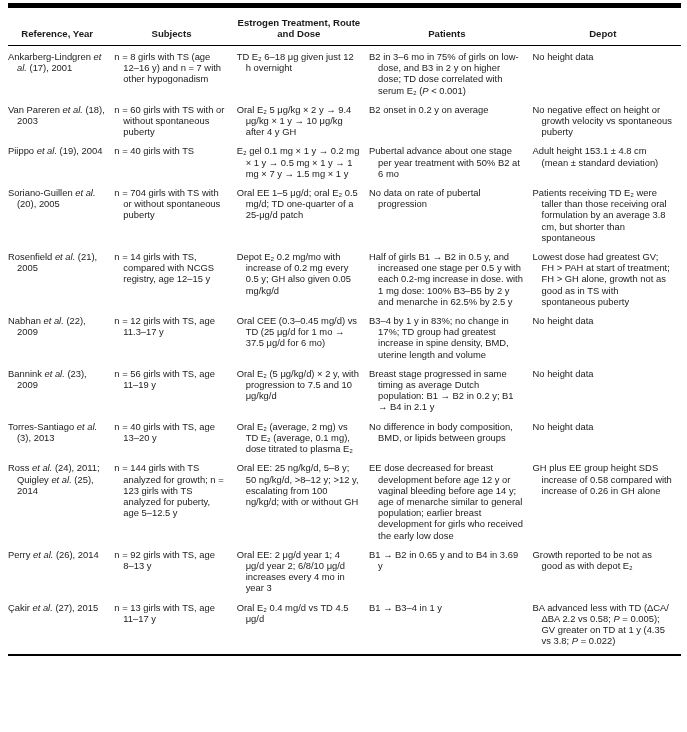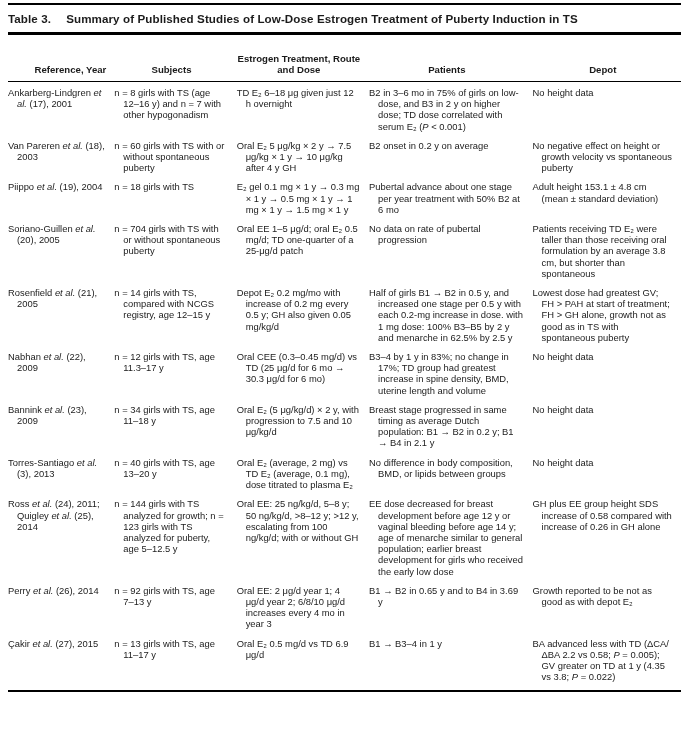--- a/index.html
+++ b/index.html
@@ -38,25 +38,25 @@
     border-collapse: collapse;
     table-layout: fixed;
     border-bottom: 2px solid #000;
   }
   thead th {
     font-size: 9.6px;
     line-height: 11px;
     font-weight: bold;
     vertical-align: bottom;
     text-align: center;
-    padding: 18px 8px 6px 0;
+    padding: 9px 8px 6px 0;
     border-bottom: 1.4px solid #000;
   }
   thead th.th-left {
-    text-align: right;
+    text-align: center;
   }
   tbody td {
     font-size: 9.4px;
     line-height: 11.2px;
     vertical-align: top;
     
     padding: 0 9px 8px 9px;
     text-indent: -9px;
     word-wrap: break-word;
     margin-left: 38px;
@@ -68,24 +68,20 @@
     font-style: italic;
   }
 </style>
 </head>
 <body>
 
 <div class="page">
 
   <div class="rule-top"></div>
 
-  <div class="table-title">
-    <span>Table 3.</span>
-    <span>Summary of Published Studies of Low-Dose Estrogen Treatment of Puberty Induction in TS</span>
-  </div>
 
   <div class="rule-thick"></div>
 
   <table class="data-table">
     <colgroup>
       <col style="width:106px">
       <col style="width:122px">
       <col style="width:132px">
       <col style="width:163px">
       <col style="width:148px">
@@ -103,83 +99,83 @@
       <tr>
         <td>Ankarberg-Lindgren <i>et al.</i> (17), 2001</td>
         <td>n = 8 girls with TS (age 12–16 y) and n = 7 with other hypogonadism</td>
         <td>TD E₂ 6–18 μg given just 12 h overnight</td>
         <td>B2 in 3–6 mo in 75% of girls on low-dose, and B3 in 2 y on higher dose; TD dose correlated with serum E₂ (<i>P</i> &lt; 0.001)</td>
         <td>No height data</td>
       </tr>
       <tr>
         <td>Van Pareren <i>et al.</i> (18), 2003</td>
         <td>n = 60 girls with TS with or without spontaneous puberty</td>
-        <td>Oral E₂ 5 μg/kg × 2 y → 7.5 μg/kg × 1 y → 10 μg/kg after 4 y GH</td>
+        <td>Oral E₂ 5 μg/kg × 2 y → 9.4 μg/kg × 1 y → 10 μg/kg after 4 y GH</td>
         <td>B2 onset in 0.2 y on average</td>
         <td>No negative effect on height or growth velocity vs spontaneous puberty</td>
       </tr>
       <tr>
         <td>Piippo <i>et al.</i> (19), 2004</td>
-        <td>n = 18 girls with TS</td>
-        <td>E₂ gel 0.1 mg × 1 y → 0.3 mg × 1 y → 0.5 mg × 1 y → 1 mg × 1 y → 1.5 mg × 1 y</td>
+        <td>n = 40 girls with TS</td>
+        <td>E₂ gel 0.1 mg × 1 y → 0.2 mg × 1 y → 0.5 mg × 1 y → 1 mg × 7 y → 1.5 mg × 1 y</td>
         <td>Pubertal advance about one stage per year treatment with 50% B2 at 6 mo</td>
         <td>Adult height 153.1 ± 4.8 cm (mean ± standard deviation)</td>
       </tr>
       <tr>
         <td>Soriano-Guillen <i>et al.</i> (20), 2005</td>
         <td>n = 704 girls with TS with or without spontaneous puberty</td>
         <td>Oral EE 1–5 μg/d; oral E₂ 0.5 mg/d; TD one-quarter of a 25-μg/d patch</td>
         <td>No data on rate of pubertal progression</td>
         <td>Patients receiving TD E₂ were taller than those receiving oral formulation by an average 3.8 cm, but shorter than spontaneous</td>
       </tr>
       <tr>
         <td>Rosenfield <i>et al.</i> (21), 2005</td>
         <td>n = 14 girls with TS, compared with NCGS registry, age 12–15 y</td>
         <td>Depot E₂ 0.2 mg/mo with increase of 0.2 mg every 0.5 y; GH also given 0.05 mg/kg/d</td>
         <td>Half of girls B1 → B2 in 0.5 y, and increased one stage per 0.5 y with each 0.2-mg increase in dose. with 1 mg dose: 100% B3–B5 by 2 y and menarche in 62.5% by 2.5 y</td>
         <td>Lowest dose had greatest GV; FH &gt; PAH at start of treatment; FH &gt; GH alone, growth not as good as in TS with spontaneous puberty</td>
       </tr>
       <tr>
         <td>Nabhan <i>et al.</i> (22), 2009</td>
         <td>n = 12 girls with TS, age 11.3–17 y</td>
-        <td>Oral CEE (0.3–0.45 mg/d) vs TD (25 μg/d for 6 mo → 30.3 μg/d for 6 mo)</td>
+        <td>Oral CEE (0.3–0.45 mg/d) vs TD (25 μg/d for 1 mo → 37.5 μg/d for 6 mo)</td>
         <td>B3–4 by 1 y in 83%; no change in 17%; TD group had greatest increase in spine density, BMD, uterine length and volume</td>
         <td>No height data</td>
       </tr>
       <tr>
         <td>Bannink <i>et al.</i> (23), 2009</td>
-        <td>n = 34 girls with TS, age 11–18 y</td>
+        <td>n = 56 girls with TS, age 11–19 y</td>
         <td>Oral E₂ (5 μg/kg/d) × 2 y, with progression to 7.5 and 10 μg/kg/d</td>
         <td>Breast stage progressed in same timing as average Dutch population: B1 → B2 in 0.2 y; B1 → B4 in 2.1 y</td>
         <td>No height data</td>
       </tr>
       <tr>
         <td>Torres-Santiago <i>et al.</i> (3), 2013</td>
         <td>n = 40 girls with TS, age 13–20 y</td>
         <td>Oral E₂ (average, 2 mg) vs TD E₂ (average, 0.1 mg), dose titrated to plasma E₂</td>
         <td>No difference in body composition, BMD, or lipids between groups</td>
         <td>No height data</td>
       </tr>
       <tr>
         <td>Ross <i>et al.</i> (24), 2011; Quigley <i>et al.</i> (25), 2014</td>
         <td>n = 144 girls with TS analyzed for growth; n = 123 girls with TS analyzed for puberty, age 5–12.5 y</td>
         <td>Oral EE: 25 ng/kg/d, 5–8 y; 50 ng/kg/d, &gt;8–12 y; &gt;12 y, escalating from 100 ng/kg/d; with or without GH</td>
         <td>EE dose decreased for breast development before age 12 y or vaginal bleeding before age 14 y; age of menarche similar to general population; earlier breast development for girls who received the early low dose</td>
         <td>GH plus EE group height SDS increase of 0.58 compared with increase of 0.26 in GH alone</td>
       </tr>
       <tr>
         <td>Perry <i>et al.</i> (26), 2014</td>
-        <td>n = 92 girls with TS, age 7–13 y</td>
+        <td>n = 92 girls with TS, age 8–13 y</td>
         <td>Oral EE: 2 μg/d year 1; 4 μg/d year 2; 6/8/10 μg/d increases every 4 mo in year 3</td>
         <td>B1 → B2 in 0.65 y and to B4 in 3.69 y</td>
         <td>Growth reported to be not as good as with depot E₂</td>
       </tr>
       <tr>
         <td>Çakir <i>et al.</i> (27), 2015</td>
         <td>n = 13 girls with TS, age 11–17 y</td>
-        <td>Oral E₂ 0.5 mg/d vs TD 6.9 μg/d</td>
+        <td>Oral E₂ 0.4 mg/d vs TD 4.5 μg/d</td>
         <td>B1 → B3–4 in 1 y</td>
         <td>BA advanced less with TD (ΔCA/ΔBA 2.2 vs 0.58; <i>P</i> = 0.005); GV greater on TD at 1 y (4.35 vs 3.8; <i>P</i> = 0.022)</td>
       </tr>
     </tbody>
   </table>
 
 </div>
 
 </body></html>

